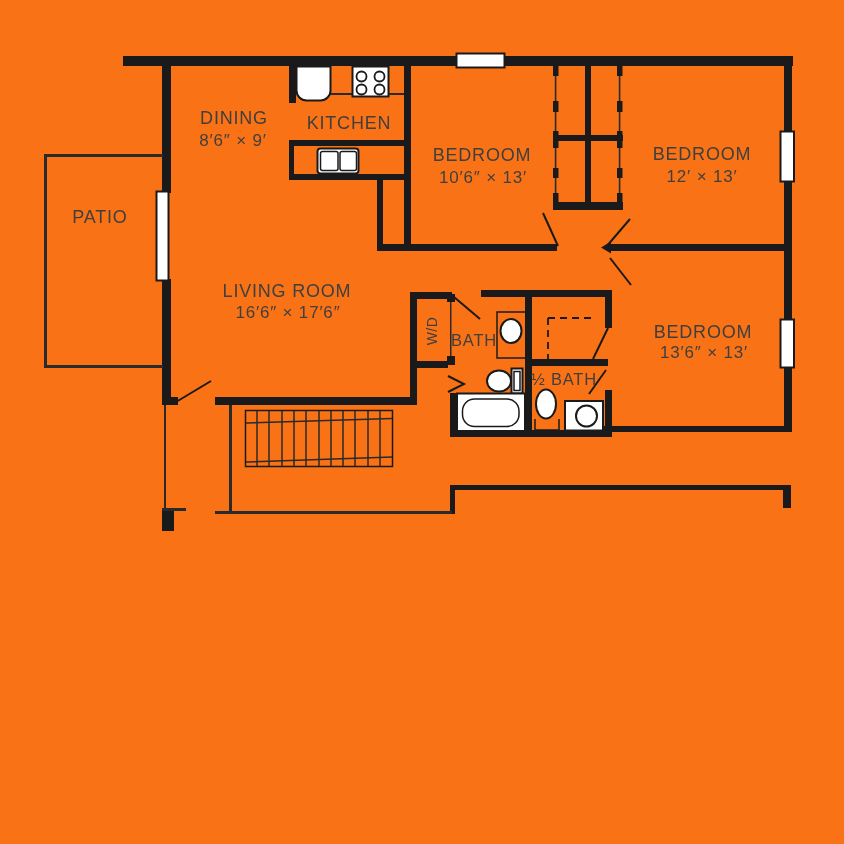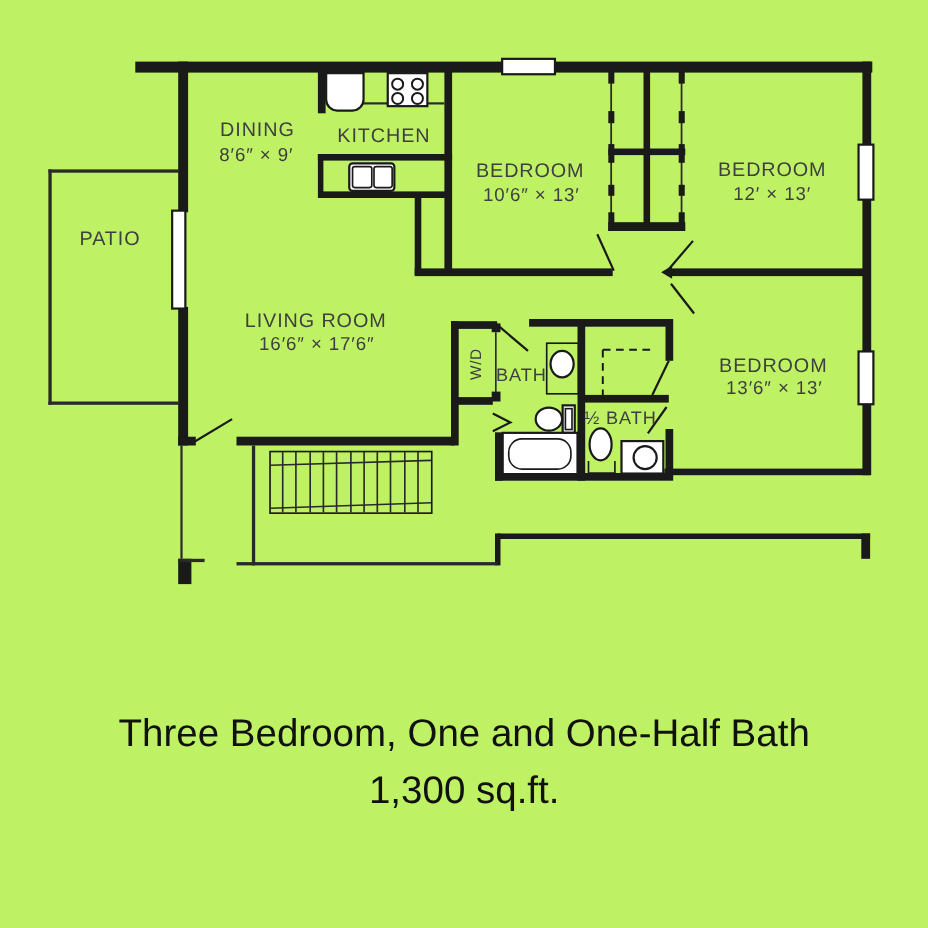--- a/index.html
+++ b/index.html
@@ -1,16 +1,16 @@
 <!DOCTYPE html>
 <html><head>
 <meta charset="utf-8">
 <style>
   html,body{margin:0;padding:0;background:#ffffff;}
-  .page{position:relative;width:844px;height:844px;background:#bef264;overflow:hidden;
+  .page{position:relative;width:844px;height:844px;background:#f97316;overflow:hidden;
         font-family:"Liberation Sans",sans-serif;}
   svg{position:absolute;top:0;left:0;}
   .wall{fill:#1a1a1a;stroke:none;}
   .thin{fill:#2a2a2a;stroke:none;}
   .fix{fill:#ffffff;stroke:#1a1a1a;stroke-width:2;}
   .fix-thin{fill:none;stroke:#1a1a1a;stroke-width:1.5;}
   .swing{stroke:#1a1a1a;stroke-width:2;fill:none;}
   .dash{stroke:#1a1a1a;stroke-width:1.8;fill:none;stroke-dasharray:7 5;}
   .opening{fill:#ffffff;stroke:#1a1a1a;stroke-width:2;}
   .room-label{font-family:"Liberation Sans",sans-serif;fill:#3f3f3f;letter-spacing:0.8px;
@@ -191,16 +191,14 @@
     <text class="room-label fs18" x="287" y="297">LIVING ROOM</text>
     <text class="room-label fs17" x="288" y="318">16′6″ × 17′6″</text>
     <text class="room-label fs18" x="703" y="338">BEDROOM</text>
     <text class="room-label fs17" x="704" y="358">13′6″ × 13′</text>
     <text class="room-label fs16" x="474" y="346">BATH</text>
     <text class="room-label fs16" x="564" y="385">½ BATH</text>
     <text class="room-label fs14" x="432" y="336" transform="rotate(-90 432 331)">W/D</text>
   </g>
 </svg>
 
-<div class="title-sub">Three Bedroom, One and One-Half Bath</div>
-<div class="title-area">1,300 sq.ft.</div>
 
 </div>
 
 </body></html>

